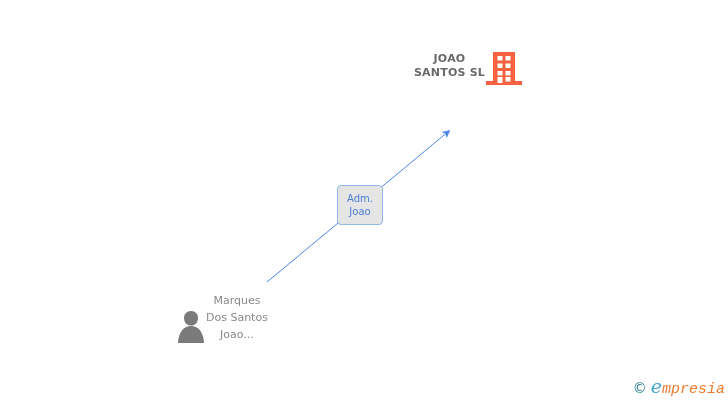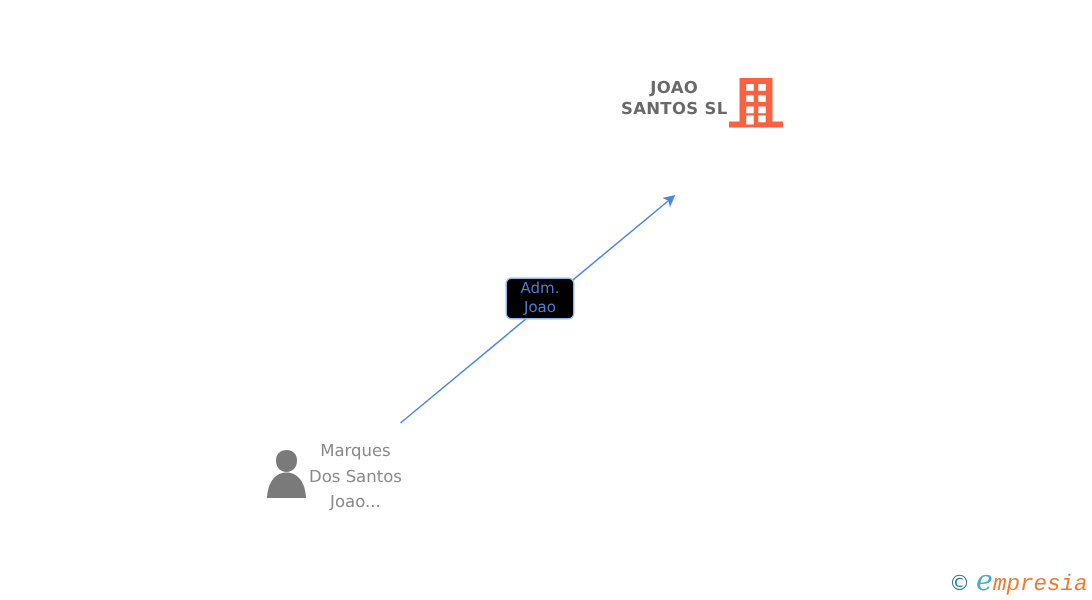--- a/index.html
+++ b/index.html
@@ -13,23 +13,23 @@
   }
   .edge-layer {
     position: absolute;
     left: 0; top: 0;
     width: 728px; height: 400px;
     pointer-events: none;
   }
   .edge-label {
     position: absolute;
     left: 337px; top: 185px;
-    width: 46px; height: 28px;
+    width: 46px; height: 40px;
     box-sizing: border-box;
-    background: #000000;
+    background: #e5e5e5;
     border: 1px solid #8FB9EA;
     border-radius: 4px;
     display: flex;
     flex-direction: column;
     align-items: center;
     justify-content: center;
     color: #4A7FD4;
     font-size: 10px;
     line-height: 13px;
     text-align: center;
@@ -45,21 +45,21 @@
   .company-node { left: 414px; top: 46px; width: 140px; }
   .company-name {
     color: #696969;
     font-size: 11px;
     font-weight: bold;
     line-height: 14px;
     letter-spacing: 0.2px;
   }
   .company-name span { display: block; }
   .building-svg { margin-top: 6px; display: block; }
-  .person-node { left: 176px; top: 287px; width: 140px; }
+  .person-node { left: 176px; top: 287px; width: 140px; align-items: flex-end; }
   .person-svg { display: block; }
   .person-name {
     margin-top: 5px;
     color: #8A8A8A;
     font-size: 11px;
     line-height: 17px;
   }
   .person-name span { display: block; }
   .brand {
     position: absolute;

